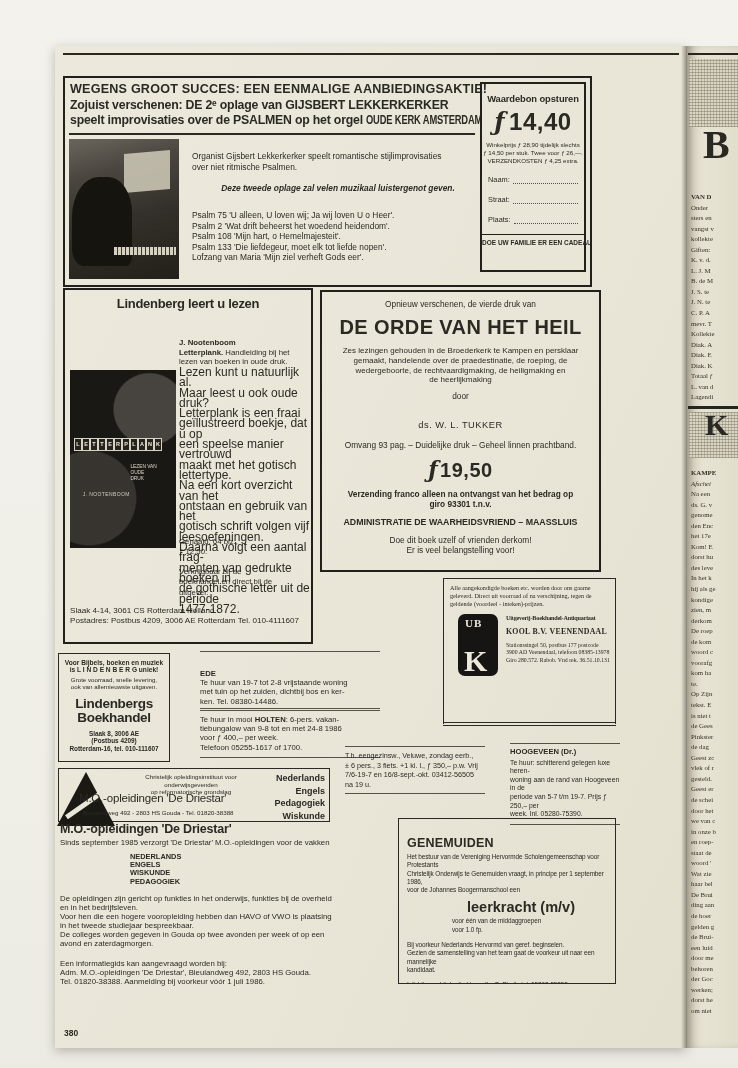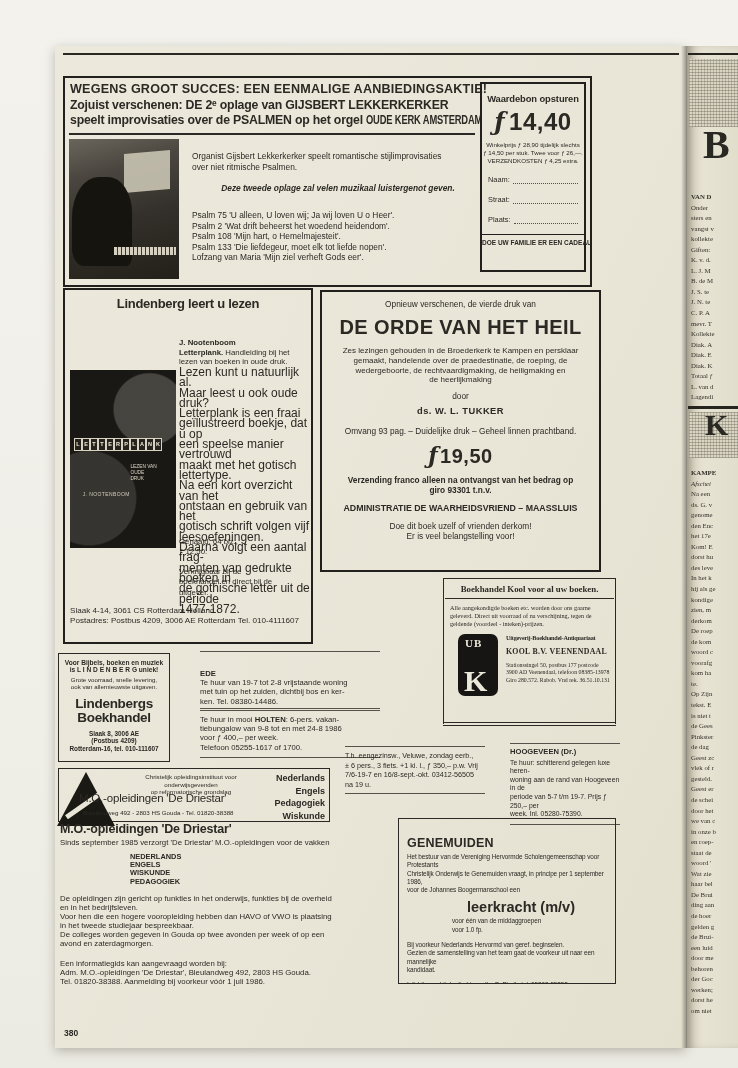--- a/index.html
+++ b/index.html
@@ -66,21 +66,21 @@
      text-align:center;background:#26231e;font-weight:bold;}
   .cover-sub{position:absolute;left:57%;top:53%;font-size:4.8px;line-height:6px;color:#ddd8c6;white-space:pre-line;}
   .cover-author{position:absolute;left:12%;top:68%;font-size:5px;color:#cfcab8;letter-spacing:.4px;}
 
   
   .orde{position:absolute;left:265px;top:244px;width:277px;height:278px;border:2px solid #21201c;text-align:center;font-size:8.3px;overflow:hidden;}
   .orde-intro{margin-top:7px;}
   .orde-title{font-size:20px;font-weight:bold;letter-spacing:.4px;margin-top:7px;}
   .orde-desc{margin-top:7px;font-size:8px;line-height:9.8px;white-space:pre-line;}
   .orde-door{margin-top:6px;}
-  .orde-author{margin-top:5px;font-weight:bold;font-size:9.3px;letter-spacing:.5px;}
+  .orde-author{margin-top:19px;font-weight:normal;font-size:9.3px;letter-spacing:.5px;}
   .orde-specs{margin-top:10px;}
   .orde-price{margin-top:6px;font-weight:bold;}
   .orde-cur{font-size:22px;}
   .orde-amt{font-size:20px;letter-spacing:.5px;}
   .orde-shipping{margin-top:7px;font-weight:bold;white-space:pre-line;line-height:10px;}
   .orde-admin{margin-top:8px;font-weight:bold;font-size:8.8px;}
   .orde-footer{margin-top:8px;white-space:pre-line;line-height:10px;}
 
   
   .kool{position:absolute;left:388px;top:532px;width:171px;height:143px;border:1px solid #2b2925;
@@ -278,21 +278,20 @@
       <div class="orde-specs">Omvang 93 pag. – Duidelijke druk – Geheel linnen prachtband.</div>
       <div class="orde-price"><span class="orde-cur cur-serif">ƒ</span> <span class="orde-amt">19,50</span></div>
       <div class="orde-shipping">Verzending franco alleen na ontvangst van het bedrag op
 giro 93301 t.n.v.</div>
       <div class="orde-admin">ADMINISTRATIE DE WAARHEIDSVRIEND – MAASSLUIS</div>
       <div class="orde-footer">Doe dit boek uzelf of vrienden derkom!
 Er is veel belangstelling voor!</div>
     </div>
 
     <div class="kool">
-      <div class="kool-title">Boekhandel Kool voor al uw boeken.</div>
       <div class="kool-body">Alle aangekondigde boeken etc. worden door ons gaarne
 geleverd. Direct uit voorraad of na verschijning, tegen de
 geldende (voordeel - inteken)-prijzen.</div>
       <div class="kool-row">
         <div class="kool-logo">
           <span class="kool-logo-top">UB</span>
           <span class="kool-logo-main">K</span>
         </div>
         <div class="kool-right">
           <div class="kool-l1">Uitgeverij-Boekhandel-Antiquariaat</div>

